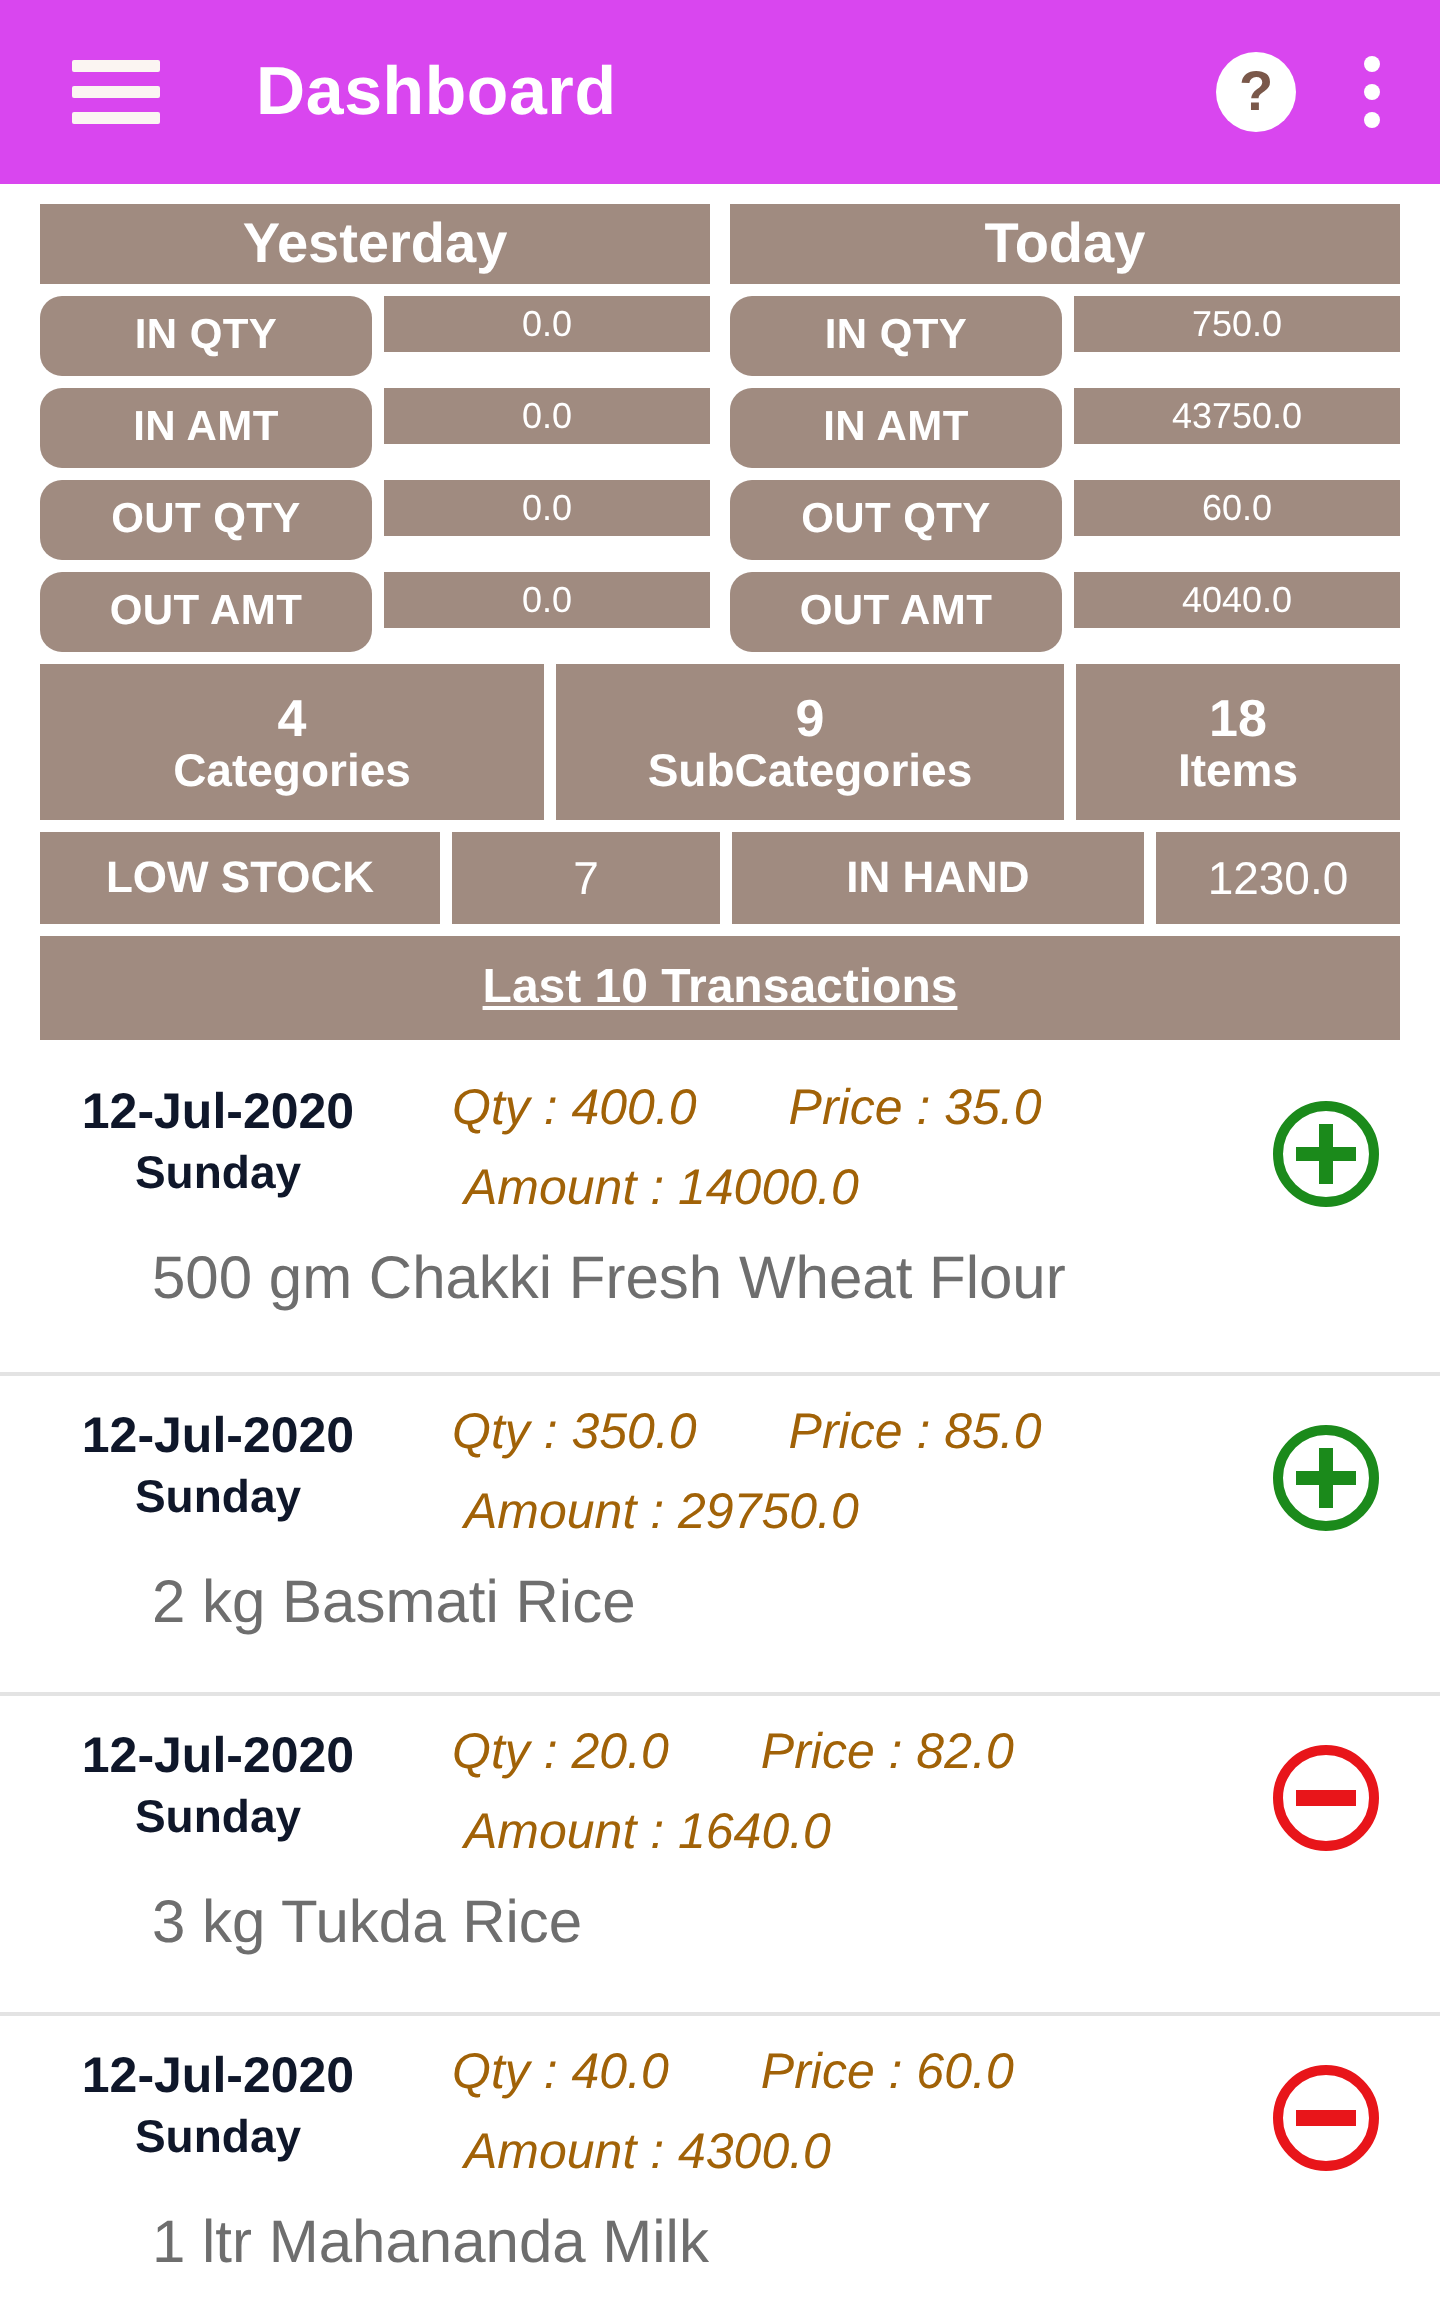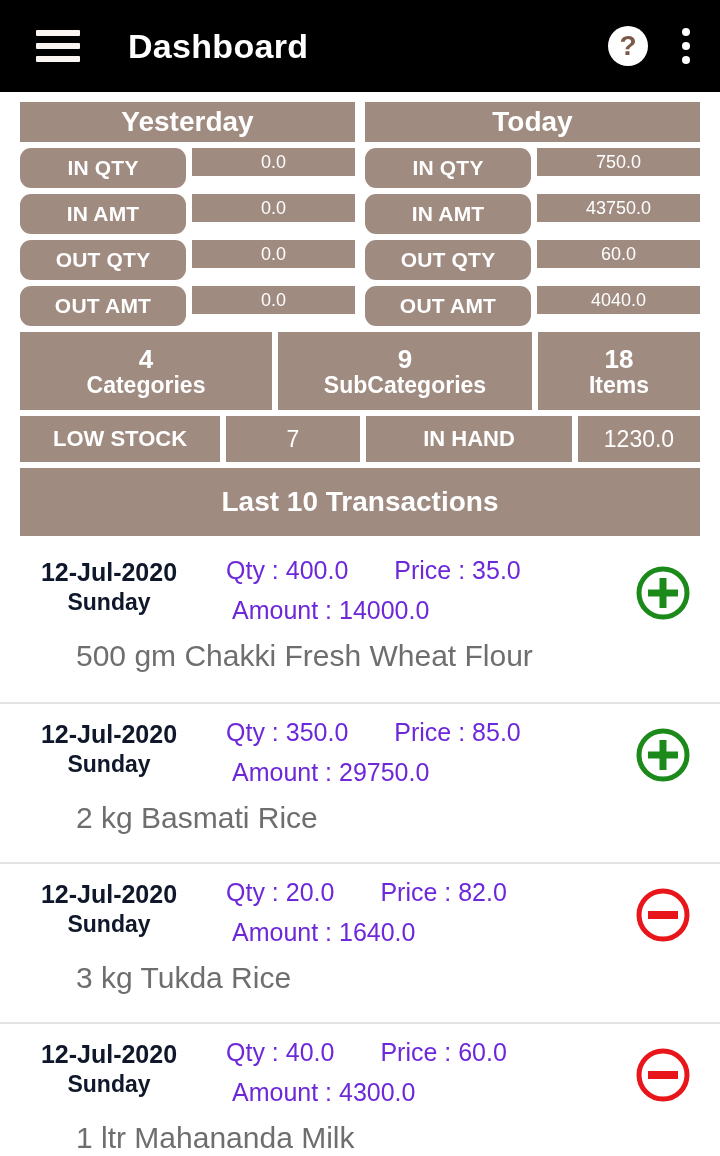--- a/index.html
+++ b/index.html
@@ -10,21 +10,21 @@
     width: 720px;
     height: 1156px;
     background: #ffffff;
     font-family: "Liberation Sans", sans-serif;
     overflow: hidden;
   }
 
   
   .appbar {
     height: 92px;
-    background: #000000;
+    background: #d946ef;
     display: flex;
     align-items: center;
     position: relative;
     box-sizing: border-box;
     padding: 0 0 0 36px;
   }
   .hamburger {
     width: 44px;
     height: 32px;
     display: flex;
@@ -168,28 +168,29 @@
   }
   .lowstock-row .cell { height: 46px; }
   .ls-label { flex: 0 0 200px; font-size: 22px; font-weight: bold; }
   .ls-value { flex: 0 0 134px; font-size: 23px; font-weight: normal; }
   .ih-label { flex: 0 0 206px; font-size: 22px; font-weight: bold; }
   .ih-value { flex: 1 1 auto; font-size: 23px; font-weight: normal; }
 
   
   .tx-header {
     margin-top: 6px;
-    height: 68px;
+    height: 52px;
     background: #a08b80;
     color: #ffffff;
-    font-size: 28px;
+    font-size: 24px;
     font-weight: bold;
     display: flex;
     align-items: center;
     justify-content: center;
+    text-decoration: underline;
   }
 
   
   .tx-list {
     margin-top: 6px;
   }
   .tx-row {
     position: relative;
     height: 160px;
     box-sizing: border-box;
@@ -205,22 +206,23 @@
     text-align: center;
     color: #0f172a;
     font-weight: bold;
     padding-top: 2px;
     line-height: 1.28;
   }
   .tx-date { font-size: 25px; display: block; }
   .tx-day  { font-size: 23px; display: block; }
   .tx-figures {
     flex: 1 1 auto;
-    color: #6d28d9;
+    color: #a16207;
     padding-left: 8px;
+    font-style: italic;
   }
   .tx-figline1 {
     font-size: 25px;
     display: flex;
     gap: 46px;
     line-height: 1.3;
   }
   .tx-figline2 {
     font-size: 25px;
     margin-top: 7px;

